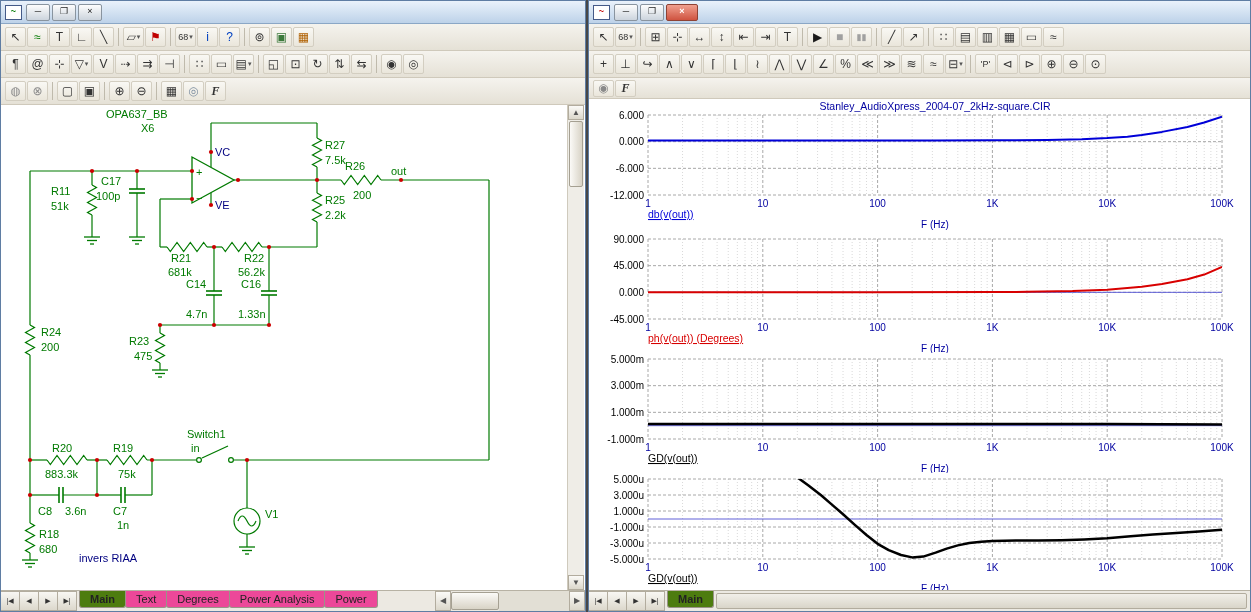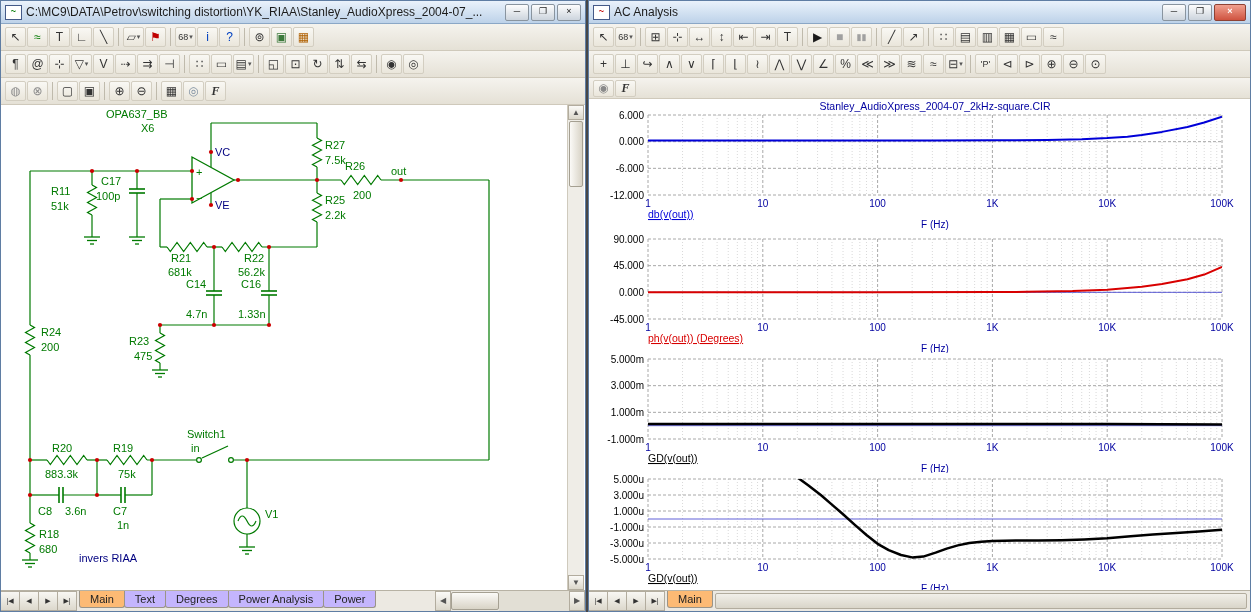--- a/index.html
+++ b/index.html
@@ -23,41 +23,40 @@
   .canvas-row{flex:1;display:flex;background:#fff;overflow:hidden}
   #schematic-svg{display:block;background:#fff}
   .vscroll{width:16px;background:#efede7;border-left:1px solid #cfcabd;display:flex;flex-direction:column}
   .sbtn{height:15px;min-height:15px;background:linear-gradient(#fbfaf7,#dbd7cb);border:1px solid #b2ac9e;font-size:8px;text-align:center;line-height:14px;color:#555;box-sizing:border-box}
   .sthumb{height:64px;margin:1px;background:linear-gradient(90deg,#fbfaf7,#d8d3c6);border:1px solid #a5a092;border-radius:2px}
   .strack{flex:1}
   .bottombar{height:20px;min-height:20px;background:#ece9e2;border-top:1px solid #b7b2a4;display:flex;align-items:stretch;font-size:11px}
   .navgroup{display:flex}
   .navbtn{width:18px;border:1px solid #b2ac9e;border-left:none;background:linear-gradient(#f8f7f3,#dcd8cc);font-size:7px;text-align:center;line-height:18px;color:#333}
   .tabs{display:flex;margin-left:2px}
-  .tab{display:inline-block;padding:2px 10px 0;border:1px solid #9a9488;border-top:none;background:#c4b5fd;height:17px;box-sizing:border-box;font-size:11px;border-radius:0 0 3px 3px;margin-right:-1px;color:#222}
-  .tab.sel{background:#fdba74;font-weight:normal}
+  .tab{display:inline-block;padding:2px 10px 0;border:1px solid #9a9488;border-top:none;background:#ec4899;height:17px;box-sizing:border-box;font-size:11px;border-radius:0 0 3px 3px;margin-right:-1px;color:#222}
+  .tab.sel{background:#4d7c0f;font-weight:bold}
   .spacer{flex:1}
   .hscroll{display:flex;width:150px}
   .hscroll .sbtn{width:16px;height:100%;line-height:17px}
   .hthumb{width:46px;margin:1px 0;background:linear-gradient(#fbfaf7,#d8d3c6);border:1px solid #a5a092;border-radius:2px}
   .htrack{flex:1;background:#e2dfd5}
   .htrackfull{flex:1;margin:2px 3px;background:linear-gradient(#f1efe9,#d9d5c9);border:1px solid #b2ac9e;border-radius:2px}
   .charts{flex:1;background:#fff;padding:0 3px;overflow:hidden}
   .charts svg{display:block}
   text{font-family:"Liberation Sans",sans-serif}
 </style>
 </head>
 <body>
 
 <div id="desktop">
 
   <section id="left-window" class="window">
     <div class="titlebar">
       <span class="doc-icon"><span style="color:#007A00">~</span></span>
-      <span class="title">C:\MC9\DATA\Petrov\switching distortion\YK_RIAA\Stanley_AudioXpress_2004-07_...</span>
       <span class="winbtns">
         <span class="winbtn">─</span>
         <span class="winbtn">❐</span>
         <span class="winbtn">×</span>
       </span>
     </div>
     <div class="toolbar" id="lt1">
         <span class="tbtn">
           <span class="glyph">↖</span>
         </span>
@@ -375,21 +374,20 @@
         <span class="hthumb"></span>
         <span class="htrack"></span>
         <span class="sbtn">▶</span>
       </span>
     </div>
   </section>
 
   <section id="right-window" class="window">
     <div class="titlebar">
       <span class="doc-icon"><span style="color:#C00000">~</span></span>
-      <span class="title">AC Analysis</span>
       <span class="winbtns">
         <span class="winbtn">─</span>
         <span class="winbtn">❐</span>
         <span class="winbtn close">×</span>
       </span>
     </div>
     <div class="toolbar" id="rt1">
         <span class="tbtn">
           <span class="glyph">↖</span>
         </span>

